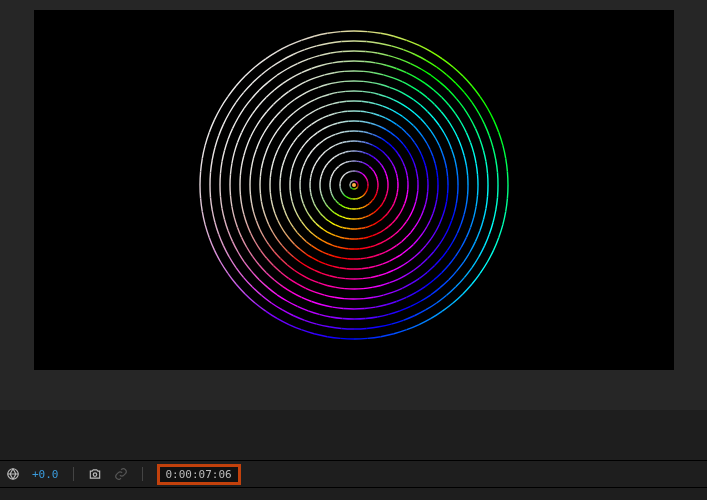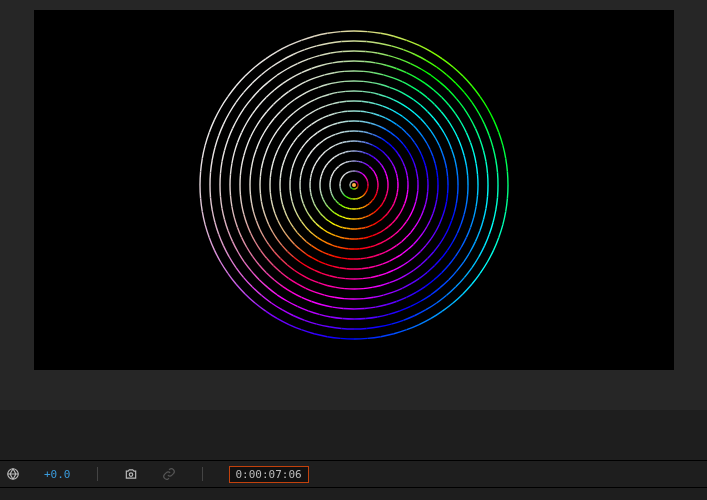--- a/index.html
+++ b/index.html
@@ -1,27 +1,27 @@
 <!DOCTYPE html>
 <html><head>
 <meta charset="utf-8">
 <style>
   html,body{margin:0;padding:0;width:707px;height:500px;background:#1e1e1e;font-family:"Segoe UI",Tahoma,sans-serif;font-size:12px;color:#ccc;overflow:hidden}
   .app{display:flex;flex-direction:column;height:100%}
   .preview-area{flex:0 0 auto;height:400px;background:#262626;display:flex;justify-content:center;align-items:flex-start;padding-top:10px}
   .canvas{width:640px;height:360px;background:#000;position:relative}
   .canvas svg{position:absolute;top:0;left:0}
   .spacer{flex:1;background:#1e1e1e}
-  .toolbar{height:26px;background:#1e1e1e;border-top:1px solid #000;display:flex;align-items:center;padding:0 4px;gap:20px}
+  .toolbar{height:26px;background:#1e1e1e;border-top:1px solid #000;display:flex;align-items:center;padding:0 4px;gap:8px}
   .tb-sep{width:1px;height:14px;background:#444;margin:0 4px}
   .tb-icon{width:18px;height:18px;display:inline-flex;align-items:center;justify-content:center;color:#bbb;cursor:pointer}
   .tb-icon.dis{color:#555;cursor:default}
   .tb-icon svg{width:14px;height:14px}
   .exposure{color:#3a9bdc;font-family:Consolas,monospace;font-size:11px;cursor:ew-resize;padding:0 2px}
-  .timecode{background:#111;border:1px solid #c2410c;padding:1px 6px;font-family:Consolas,monospace;font-size:11px;color:#bbb;cursor:text;margin-left:2px;min-width:60px}
+  .timecode{background:#111;border:3px solid #c2410c;padding:1px 6px;font-family:Consolas,monospace;font-size:11px;color:#bbb;cursor:text;margin-left:2px;min-width:60px}
   .footer{height:12px;background:#1e1e1e;border-top:1px solid #000}
 </style>
 </head>
 <body>
 
 <div class="app">
 
   <div class="preview-area">
     <div class="canvas">
       <svg id="rings" viewBox="0 0 640 360">

